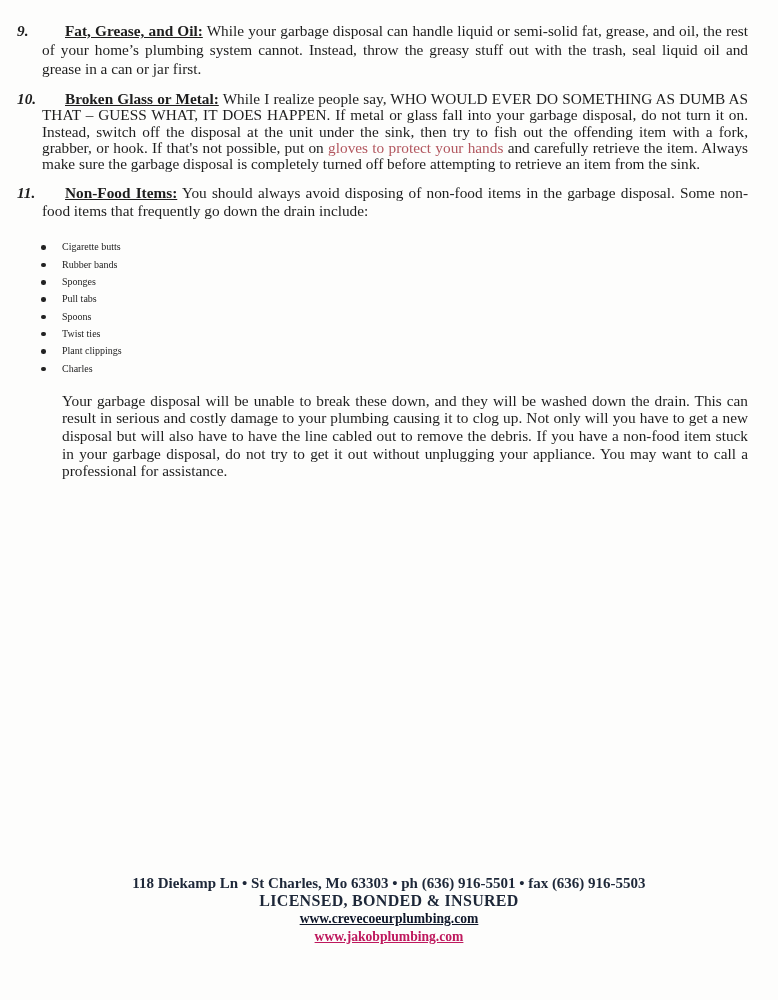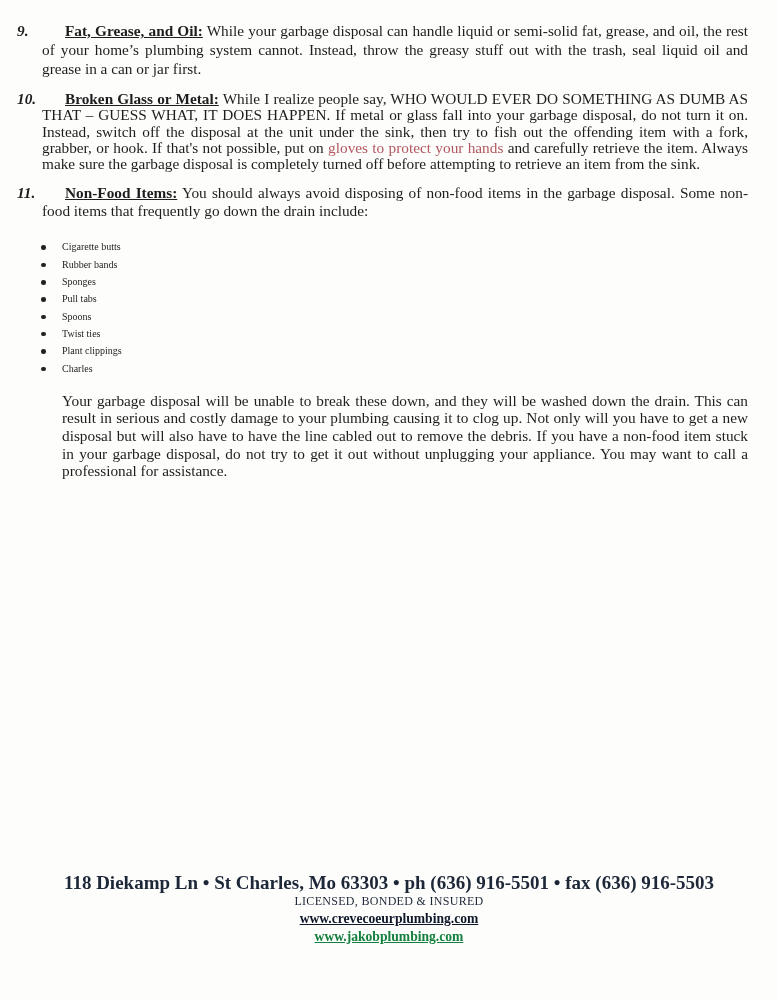--- a/index.html
+++ b/index.html
@@ -61,27 +61,27 @@
   }
   .footer {
     position: absolute;
     left: 0;
     right: 0;
     top: 874px;
     text-align: center;
     color: #1d2738;
   }
   .footer-contact {
-    font-size: 19px;
+    font-size: 15px;
     font-weight: bold;
     line-height: 18px;
   }
   .footer-licensed {
-    font-size: 12px;
-    font-weight: normal;
+    font-size: 16px;
+    font-weight: bold;
     letter-spacing: 0.3px;
     line-height: 18px;
   }
   .footer-link {
     display: block;
     font-size: 13.6px;
     font-weight: bold;
     line-height: 17.5px;
     text-decoration: underline;
     cursor: pointer;
@@ -117,16 +117,16 @@
     <li><span class="bullet-dot"></span><span>Plant clippings</span></li>
     <li><span class="bullet-dot"></span><span>Charles</span></li>
   </ul>
 
   <p class="closing">Your garbage disposal will be unable to break these down, and they will be washed down the drain. This can result in serious and costly damage to your plumbing causing it to clog up.  Not only will you have to get a new disposal but will also have to have the line cabled out to remove the debris.  If you have a non-food item stuck in your garbage disposal, do not try to get it out without unplugging your appliance. You may want to call a professional for assistance.</p>
 
   <div class="footer">
     <div class="footer-contact">118 Diekamp Ln • St Charles, Mo 63303 • ph (636) 916-5501 • fax (636) 916-5503</div>
     <div class="footer-licensed">LICENSED, BONDED &amp; INSURED</div>
     <span class="footer-link" id="footer-link-0" style="color: #0f172a;">www.crevecoeurplumbing.com</span>
-    <span class="footer-link" id="footer-link-1" style="color: #15803d;">www.jakobplumbing.com</span>
+    <span class="footer-link" id="footer-link-1" style="color: #be185d;">www.jakobplumbing.com</span>
   </div>
 
 </div>
 
 </body></html>

